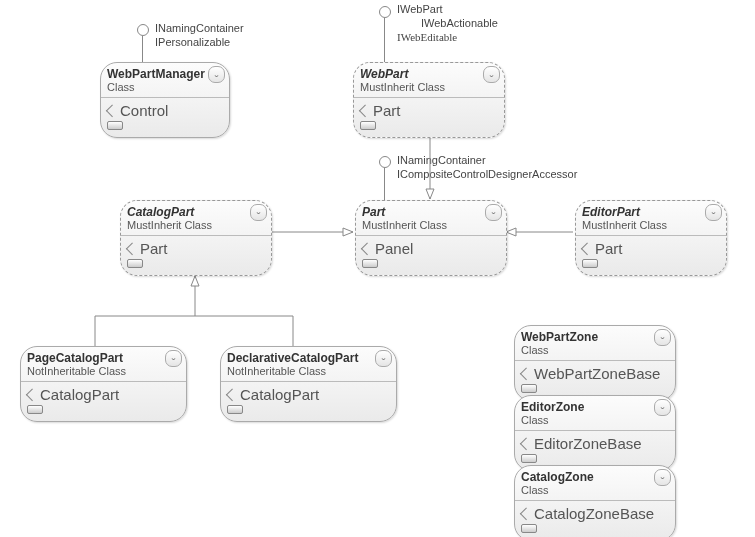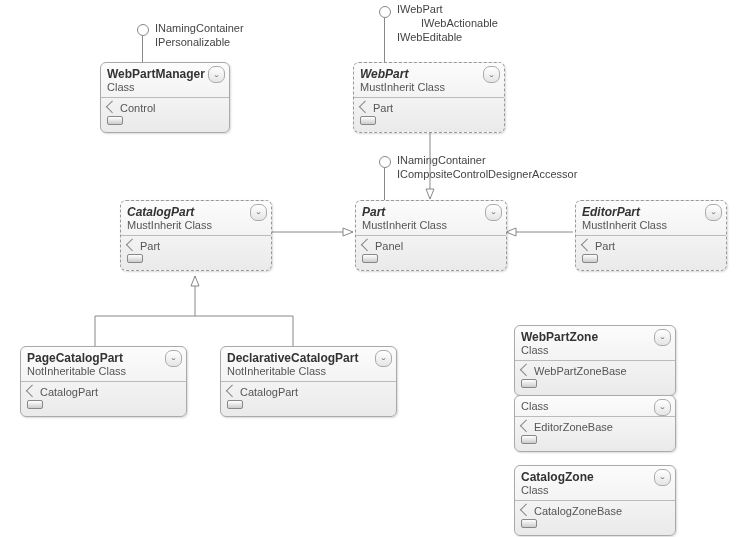--- a/index.html
+++ b/index.html
@@ -1,25 +1,25 @@
 <!DOCTYPE html>
 <html><head>
 <meta charset="utf-8">
 <style>
   html,body{margin:0;padding:0;font-family:"Segoe UI",Tahoma,Arial,sans-serif;font-size:12px;color:#333;background:#fff;}
   .canvas{position:relative;width:755px;height:537px;}
-  .class-box{position:absolute;background:linear-gradient(#fcfcfc,#eaeaea);border:1px solid #aaa;border-radius:6px;box-shadow:1px 1px 2px rgba(0,0,0,0.15);}
+  .class-box{position:absolute;background:linear-gradient(#fcfcfc,#eaeaea);border:1px solid #aaa;border-radius:17px;box-shadow:1px 1px 2px rgba(0,0,0,0.15);}
   .class-box.abstract{border:1px dashed #999;}
   .hdr{padding:4px 6px 2px 6px;position:relative;}
   .name{font-weight:bold;}
   .name.abstract{font-style:italic;}
   .kind{color:#555;font-size:11px;}
   .sep{border-top:1px solid #bbb;margin:2px 0;}
   .body{padding:2px 6px 4px 6px;}
-  .base{font-size:11px;color:#555;}
+  .base{font-size:15px;color:#555;}
   .base::before{content:"";display:inline-block;width:8px;height:8px;border:1px solid #888;border-width:0 0 1px 1px;transform:rotate(45deg) translateY(-1px);margin-right:4px;}
   .members-icon{display:inline-block;width:14px;height:7px;border:1px solid #888;border-radius:2px;background:linear-gradient(#fff,#ccc);margin-top:2px;}
   .collapse-btn{position:absolute;top:3px;right:4px;width:15px;height:15px;border:1px solid #aaa;border-radius:7px;background:linear-gradient(#fff,#e5e5e5);display:flex;align-items:center;justify-content:center;}
   .chev{font-size:9px;line-height:9px;color:#666;transform:scaleY(0.8);}
   .lollipop{position:absolute;width:10px;height:10px;border:1px solid #888;border-radius:50%;background:#fff;}
   .stick{position:absolute;background:#888;}
   .iface{position:absolute;font-size:11px;color:#444;}
   svg.rel{position:absolute;top:0;left:0;pointer-events:none;}
 </style>
 </head>
@@ -29,21 +29,21 @@
 
   <div class="lollipop" style="left:137px;top:24px;"></div>
   <div class="stick" style="left:142px;top:36px;width:1px;height:26px;"></div>
   <div class="iface" style="left:155px;top:22px;">INamingContainer</div>
   <div class="iface" style="left:155px;top:36px;">IPersonalizable</div>
 
   <div class="lollipop" style="left:379px;top:6px;"></div>
   <div class="stick" style="left:384px;top:18px;width:1px;height:44px;"></div>
   <div class="iface" style="left:397px;top:3px;">IWebPart</div>
   <div class="iface" style="left:397px;top:17px;margin-left:24px;">IWebActionable</div>
-  <div class="iface" style="left:397px;top:31px;">IWebEditable</div>
+  <div class="iface" style="left:397px;top:31px;font-family:Liberation Serif, serif;">IWebEditable</div>
 
   <div class="lollipop" style="left:379px;top:156px;"></div>
   <div class="stick" style="left:384px;top:168px;width:1px;height:34px;"></div>
   <div class="iface" style="left:397px;top:154px;">INamingContainer</div>
   <div class="iface" style="left:397px;top:168px;">ICompositeControlDesignerAccessor</div>
 
   <svg class="rel" width="755" height="537">
     <defs>
       <marker id="tri" markerWidth="12" markerHeight="10" refX="11" refY="5" orient="auto">
         <path d="M1,1 L11,5 L1,9 Z" fill="#fff" stroke="#888"></path>
@@ -177,20 +177,21 @@
     </div>
     <div class="sep"></div>
     <div class="body">
       <div class="base">WebPartZoneBase</div>
       <span class="members-icon"></span>
     </div>
   </div>
 
   <div class="class-box" style="left:514px;top:395px;width:160px;">
     <div class="hdr">
+      <div class="name">EditorZone</div>
       <div class="kind">Class</div>
       <div class="collapse-btn">
           <span class="chev">⌄</span>
         </div>
     </div>
     <div class="sep"></div>
     <div class="body">
       <div class="base">EditorZoneBase</div>
       <span class="members-icon"></span>
     </div>

